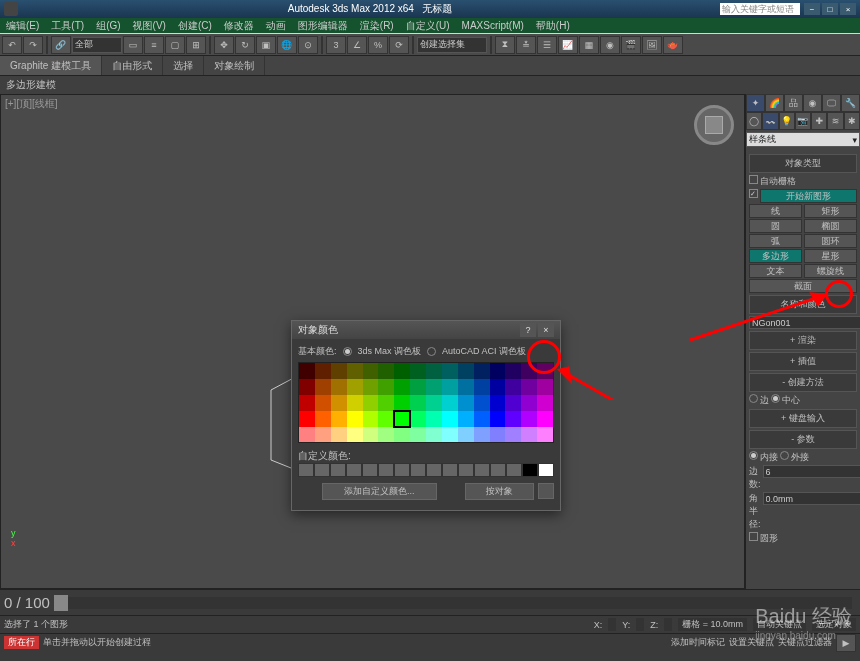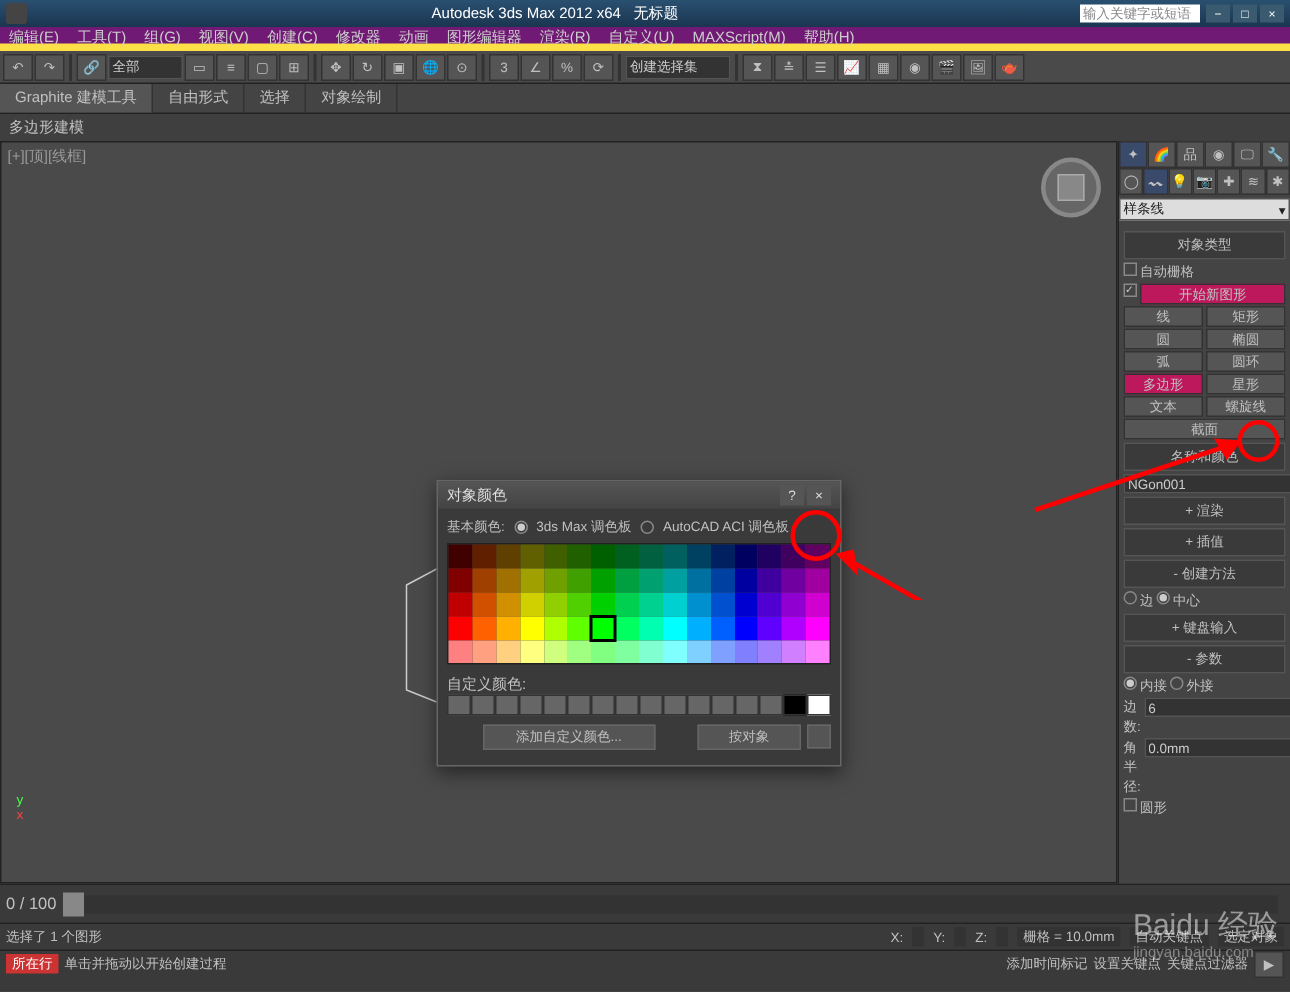--- a/index.html
+++ b/index.html
@@ -7,21 +7,21 @@
 
 
 .titlebar { height:18px; background:linear-gradient(#2a5070,#1a3550); display:flex; align-items:center; padding:0 4px; }
 .titlebar .logo { width:14px; height:14px; background:#444; border-radius:2px; margin-right:6px; }
 .titlebar .title { flex:1; text-align:center; color:#fff; font-size:10px; }
 .titlebar .search { width:80px; height:12px; background:#fff; margin:0 4px; font-size:9px; color:#888; padding:0 2px; }
 .titlebar .winbtns { display:flex; gap:2px; }
 .titlebar .winbtn { width:16px; height:12px; background:#3a5a70; color:#fff; font-size:8px; display:flex; align-items:center; justify-content:center; }
 
 
-.menubar { height:16px; background:#701a75; display:flex; border-bottom:5px solid #fde047; }
+.menubar { height:16px; background:#14532d; display:flex; border-bottom:1px solid #fde047; }
 .menubar .item { padding:0 6px; line-height:16px; font-size:10px; color:#ccc; }
 
 
 .toolbar { height:22px; background:#4a4a4a; border-bottom:1px solid #222; display:flex; align-items:center; padding:0 2px; gap:1px; }
 .tbtn { width:20px; height:18px; background:#555; border:1px solid #333; display:inline-flex; align-items:center; justify-content:center; font-size:9px; }
 .tsep { width:2px; height:18px; background:#333; margin:0 2px; }
 .combo { height:16px; background:#333; border:1px solid #555; color:#ccc; font-size:9px; padding:0 2px; display:flex; align-items:center; }
 
 
 .ribbon { height:20px; background:#444; display:flex; border-bottom:1px solid #222; }
@@ -76,26 +76,26 @@
 
 .cmdpanel { width:115px; background:#444; border-left:1px solid #222; display:flex; flex-direction:column; }
 .cp-tabs { display:flex; height:18px; }
 .cp-tab { flex:1; background:#555; border:1px solid #333; font-size:9px; display:flex; align-items:center; justify-content:center; }
 .cp-tab.active { background:#3a4a6a; }
 .cp-subtabs { display:flex; height:18px; }
 .cp-sec { padding:3px; font-size:9px; }
 .rollout-h { background:#3a3a3a; padding:2px 4px; text-align:center; border:1px solid #555; margin:2px 0; font-size:9px; }
 .cp-row { display:flex; gap:2px; margin:1px 0; }
 .cp-btn { flex:1; height:14px; background:#555; border:1px solid #333; font-size:9px; display:flex; align-items:center; justify-content:center; }
-.cp-btn.active { background:#be185d; }
+.cp-btn.active { background:#0f766e; }
 .cp-input { flex:1; height:13px; background:#333; border:1px solid #555; color:#ccc; font-size:9px; padding:0 2px; }
 .cp-combo { height:15px; background:#ddd; color:#222; border:1px solid #555; font-size:9px; padding:0 2px; display:flex; align-items:center; margin:2px 0; }
 
 
-.timeline { height:26px; background:#3a3a3a; border-top:1px solid #222; display:flex; align-items:center; padding:0 4px; font-size:11px; }
+.timeline { height:26px; background:#3a3a3a; border-top:1px solid #222; display:flex; align-items:center; padding:0 4px; font-size:15px; }
 .timetrack { flex:1; height:12px; background:#333; position:relative; margin:0 4px; }
 .timetrack .marker { position:absolute; left:0; top:-2px; width:14px; height:16px; background:#888; }
 .status { height:18px; background:#3a3a3a; border-top:1px solid #222; display:flex; align-items:center; padding:0 4px; gap:6px; font-size:9px; }
 .status .field { background:#333; padding:0 4px; height:13px; line-height:13px; }
 .status2 { height:18px; background:#3a3a3a; border-top:1px solid #222; display:flex; align-items:center; padding:0 4px; gap:4px; font-size:9px; }
 .status2 .red { background:#c33; color:#fff; padding:0 4px; height:13px; line-height:13px; }
 
 
 .watermark { position:absolute; right:8px; bottom:20px; color:rgba(255,255,255,.5); font-size:20px; font-weight:normal; pointer-events:none; }
 .watermark .sub { font-size:10px; display:block; color:rgba(255,255,255,.4); }

